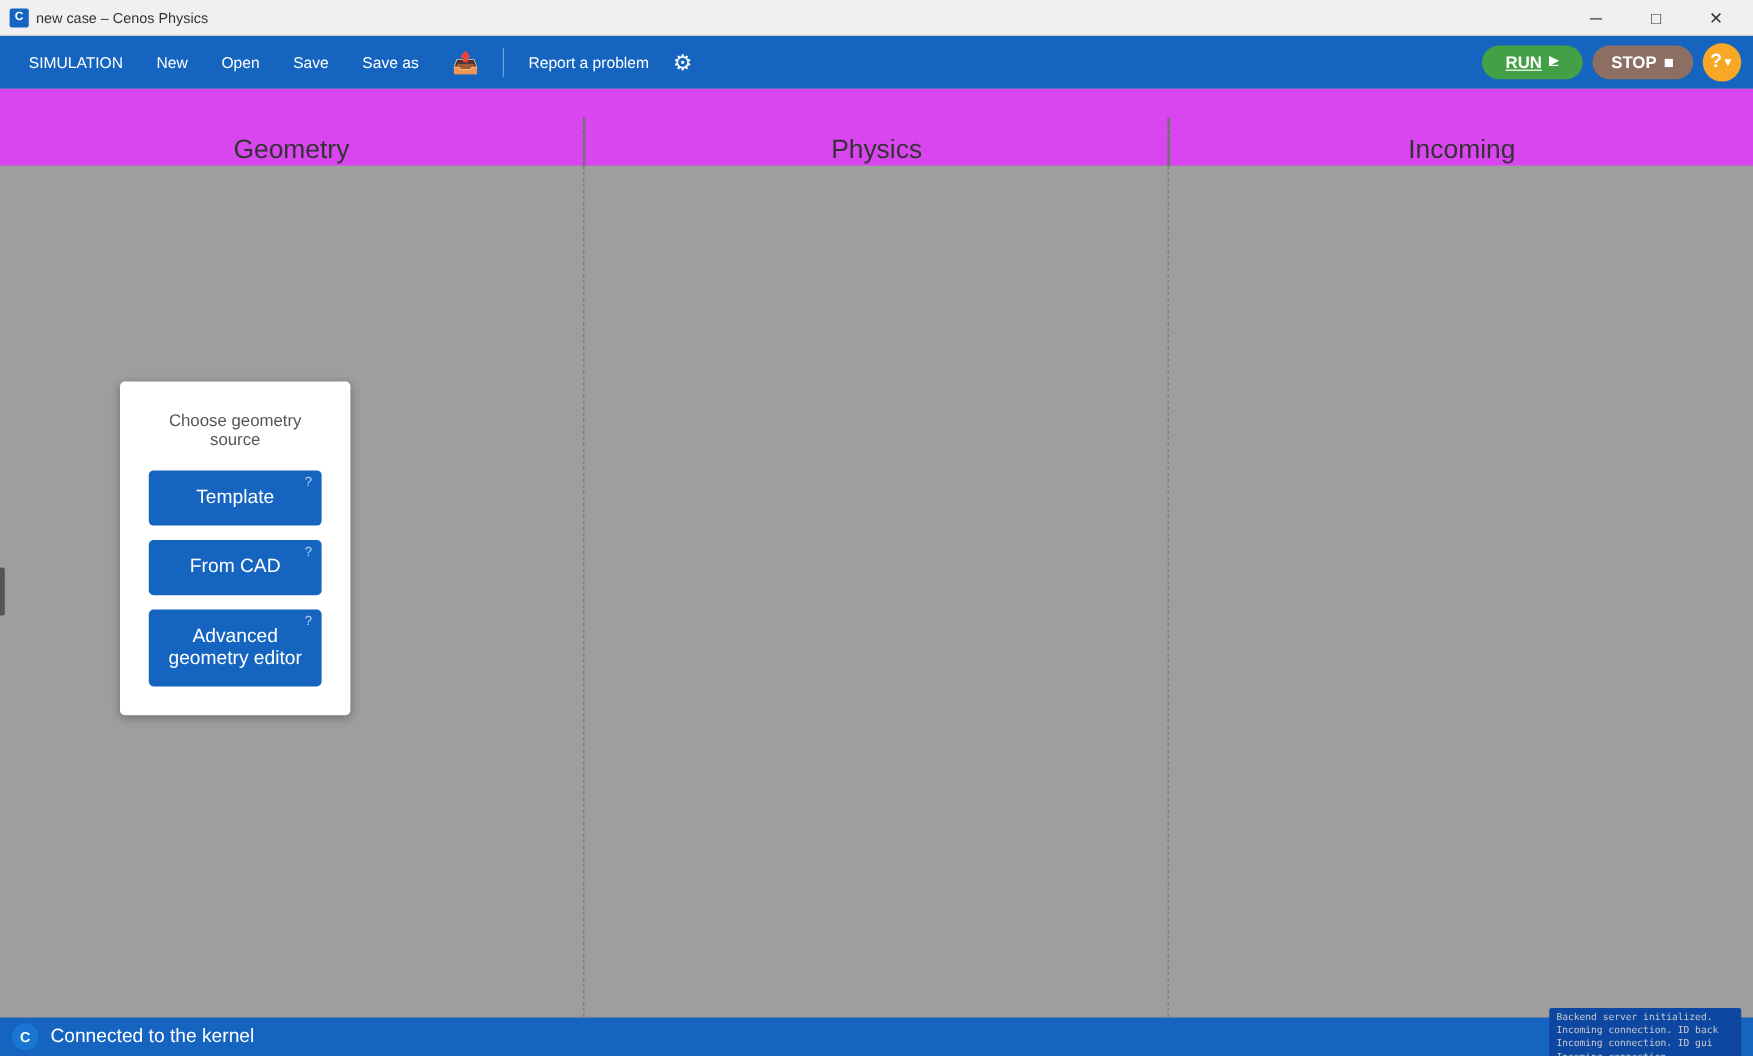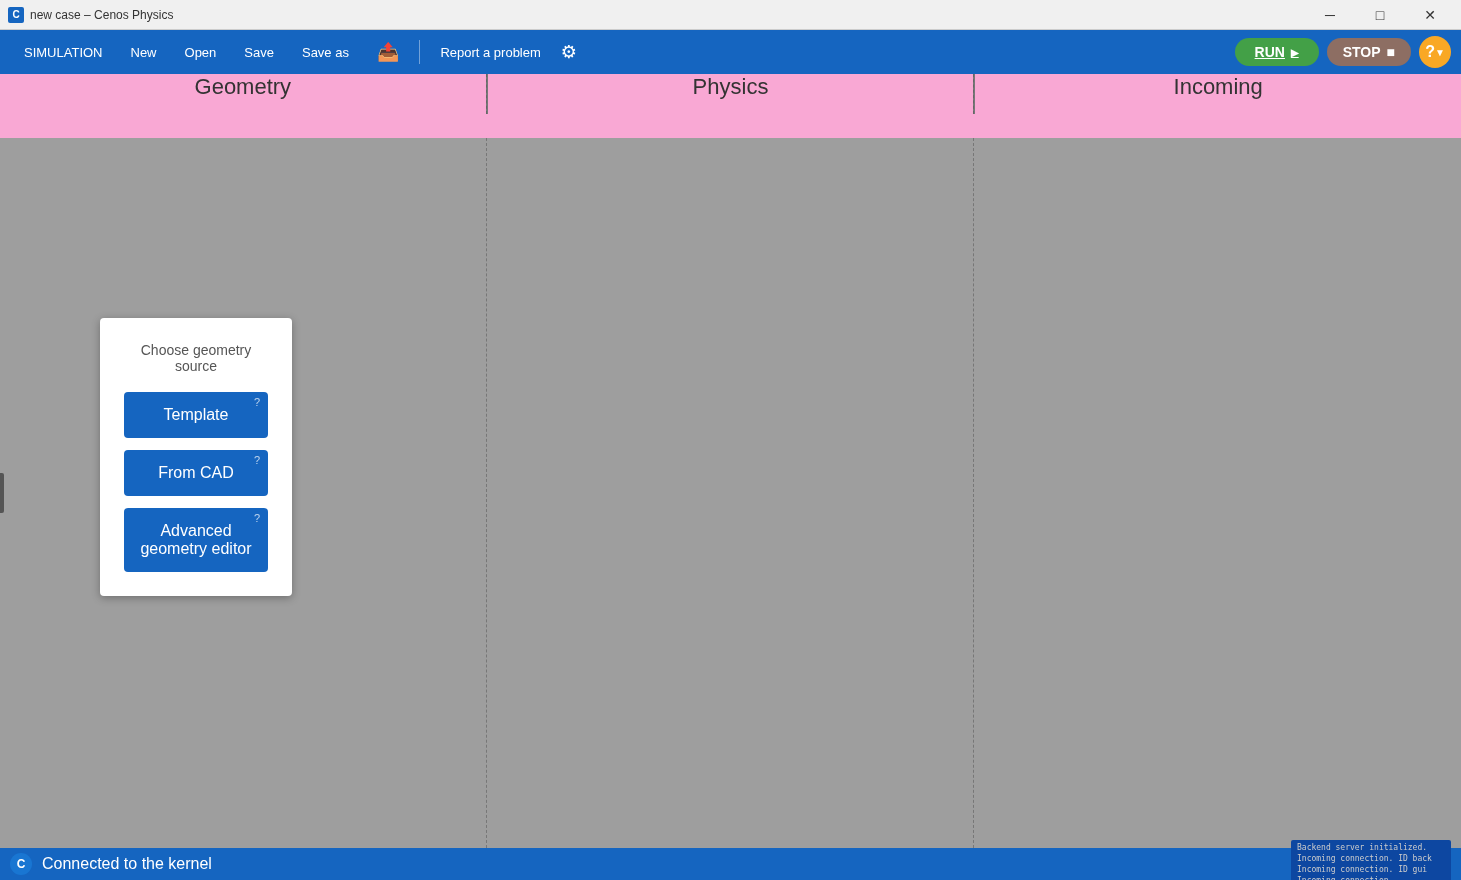--- a/index.html
+++ b/index.html
@@ -71,21 +71,21 @@
     .run-btn {
       background: #43a047;
       color: white;
       border: none;
       border-radius: 20px;
       padding: 6px 20px;
       font-size: 14px;
       font-weight: bold;
       cursor: pointer;
       display: flex;
-      align-items: center;
+      align-items: flex-start;
       gap: 6px;
       text-decoration: underline;
     }
     .run-btn .play-icon { font-size: 10px; }
     .stop-btn {
       background: #8d6e63;
       color: white;
       border: none;
       border-radius: 20px;
       padding: 6px 16px;
@@ -123,23 +123,23 @@
     .main-area {
       display: flex;
       flex-direction: column;
       height: calc(880px - 30px - 44px - 32px);
       background: #9e9e9e;
     }
 
     
     .column-headers {
       display: flex;
-      background: #f9a8d4;
+      background: #d946ef;
       height: 64px;
-      align-items: flex-start;
+      align-items: flex-end;
     }
     .col-header {
       flex: 1;
       text-align: center;
       font-size: 22px;
       color: #333;
       font-weight: normal;
       position: relative;
     }
     .col-divider {

